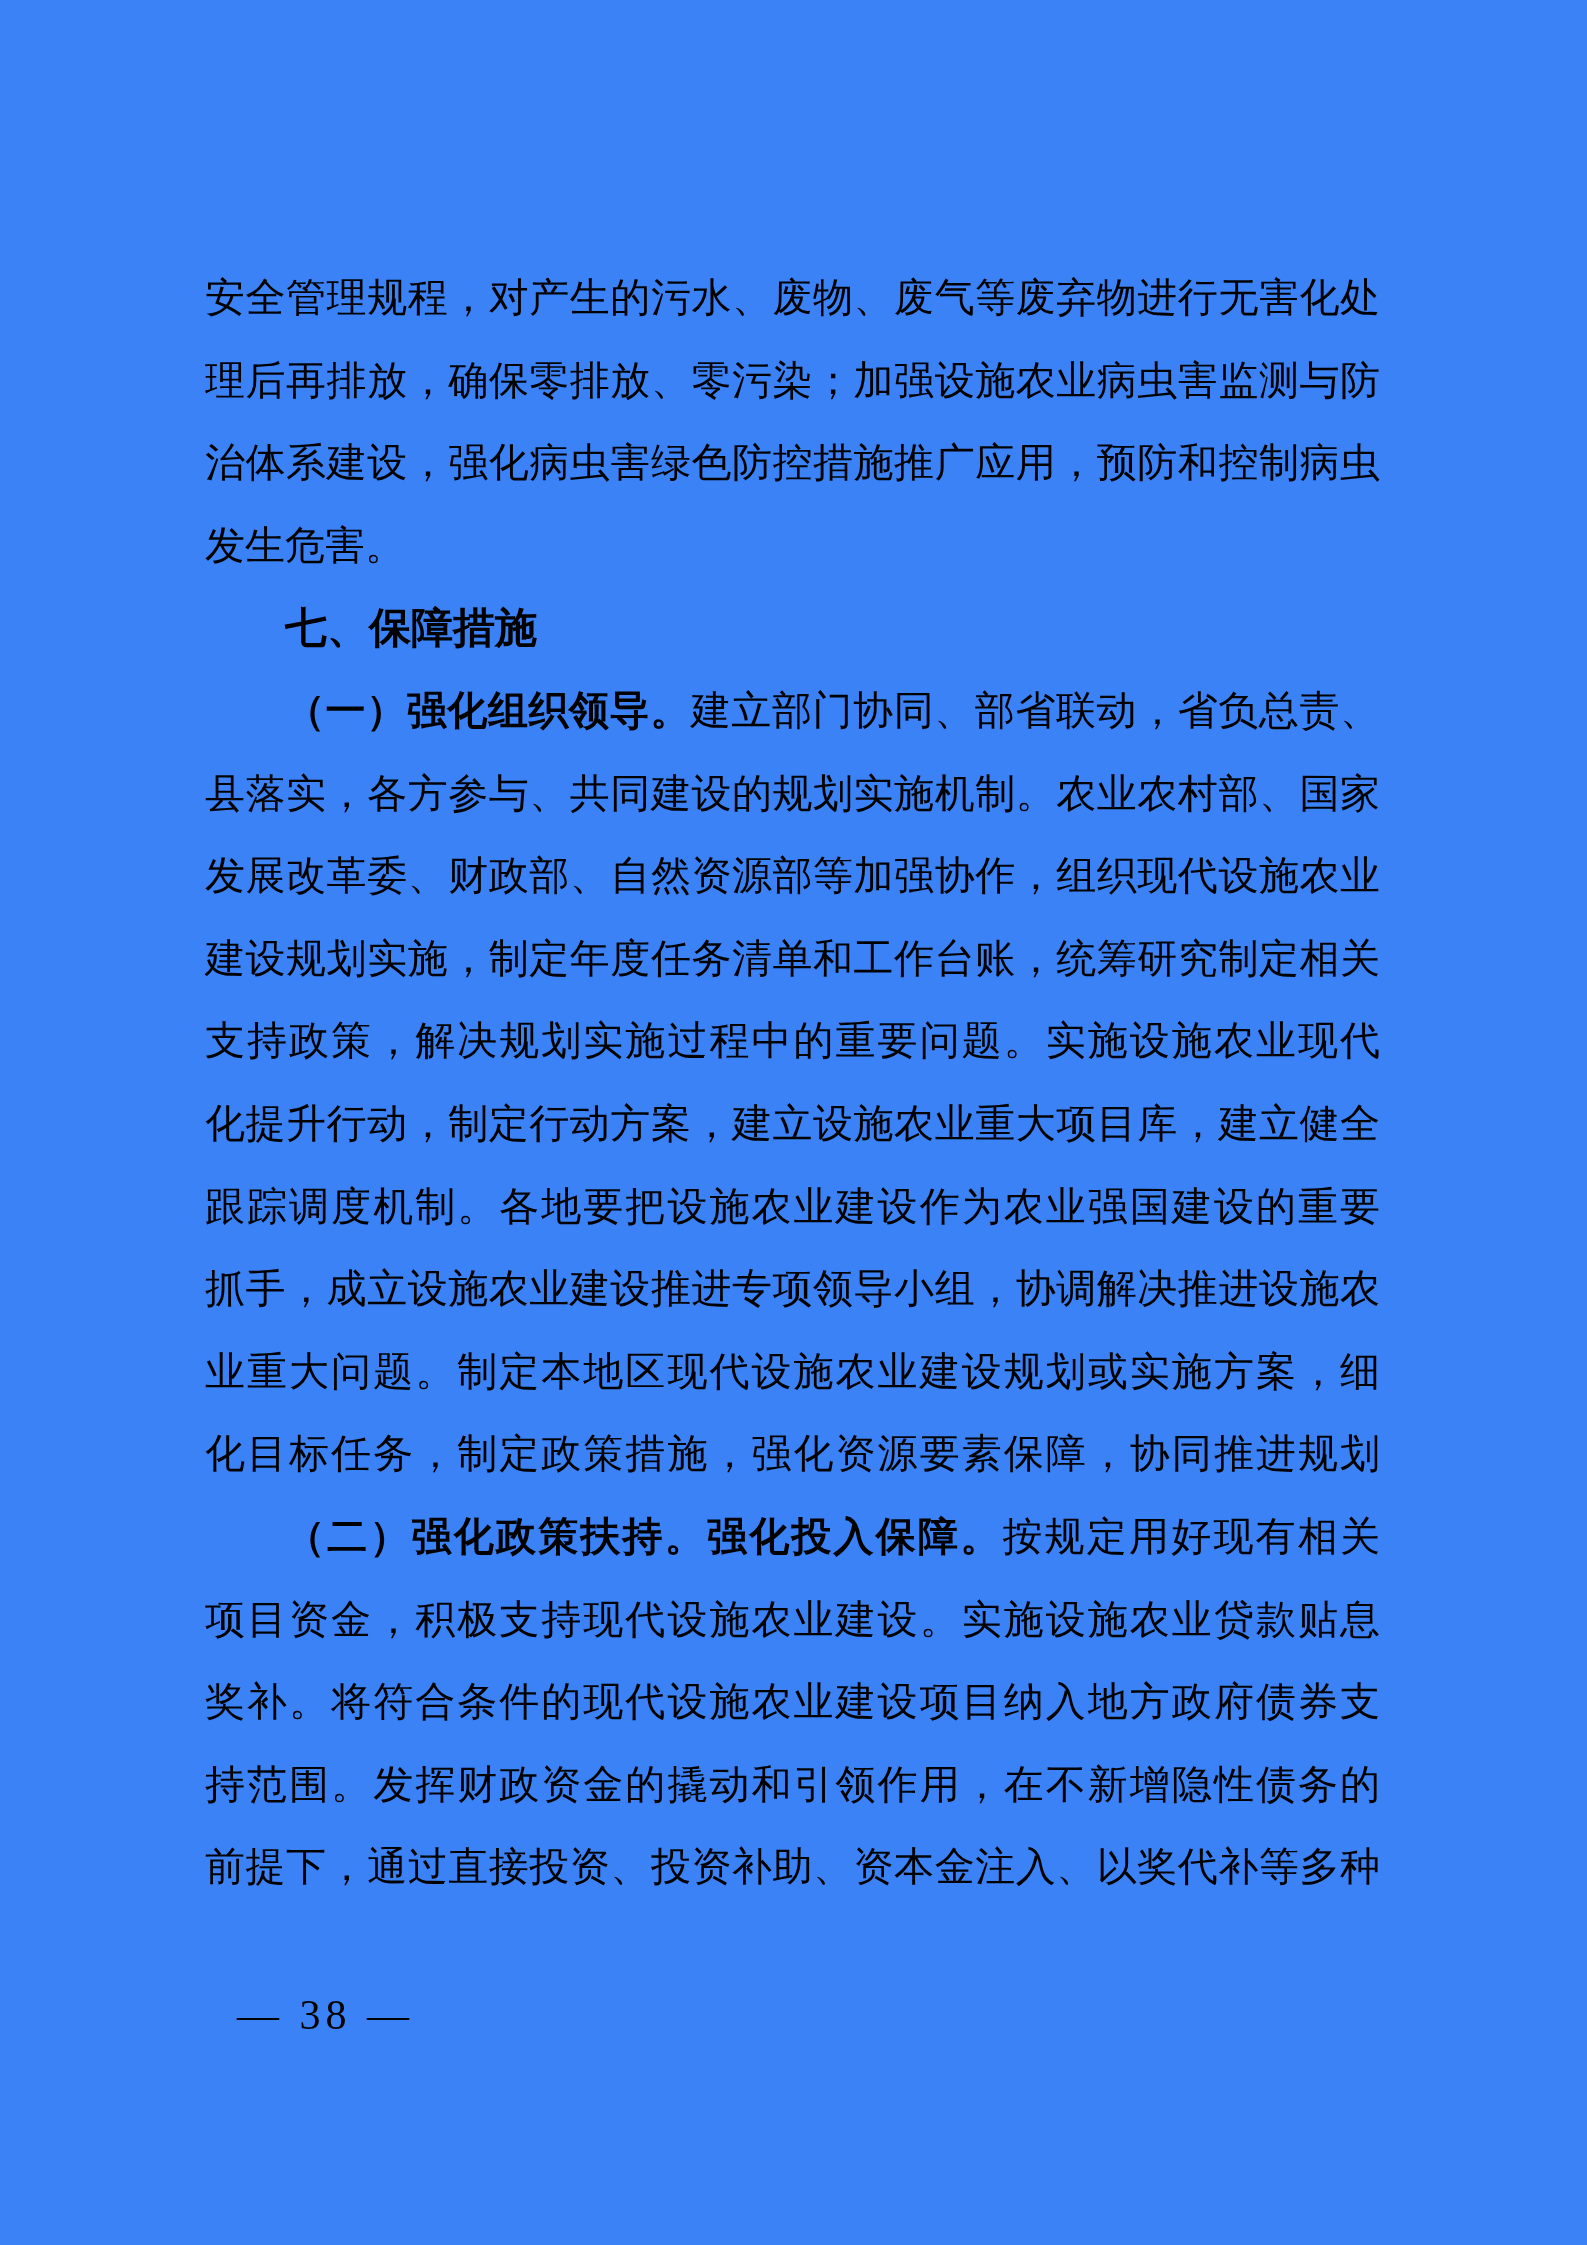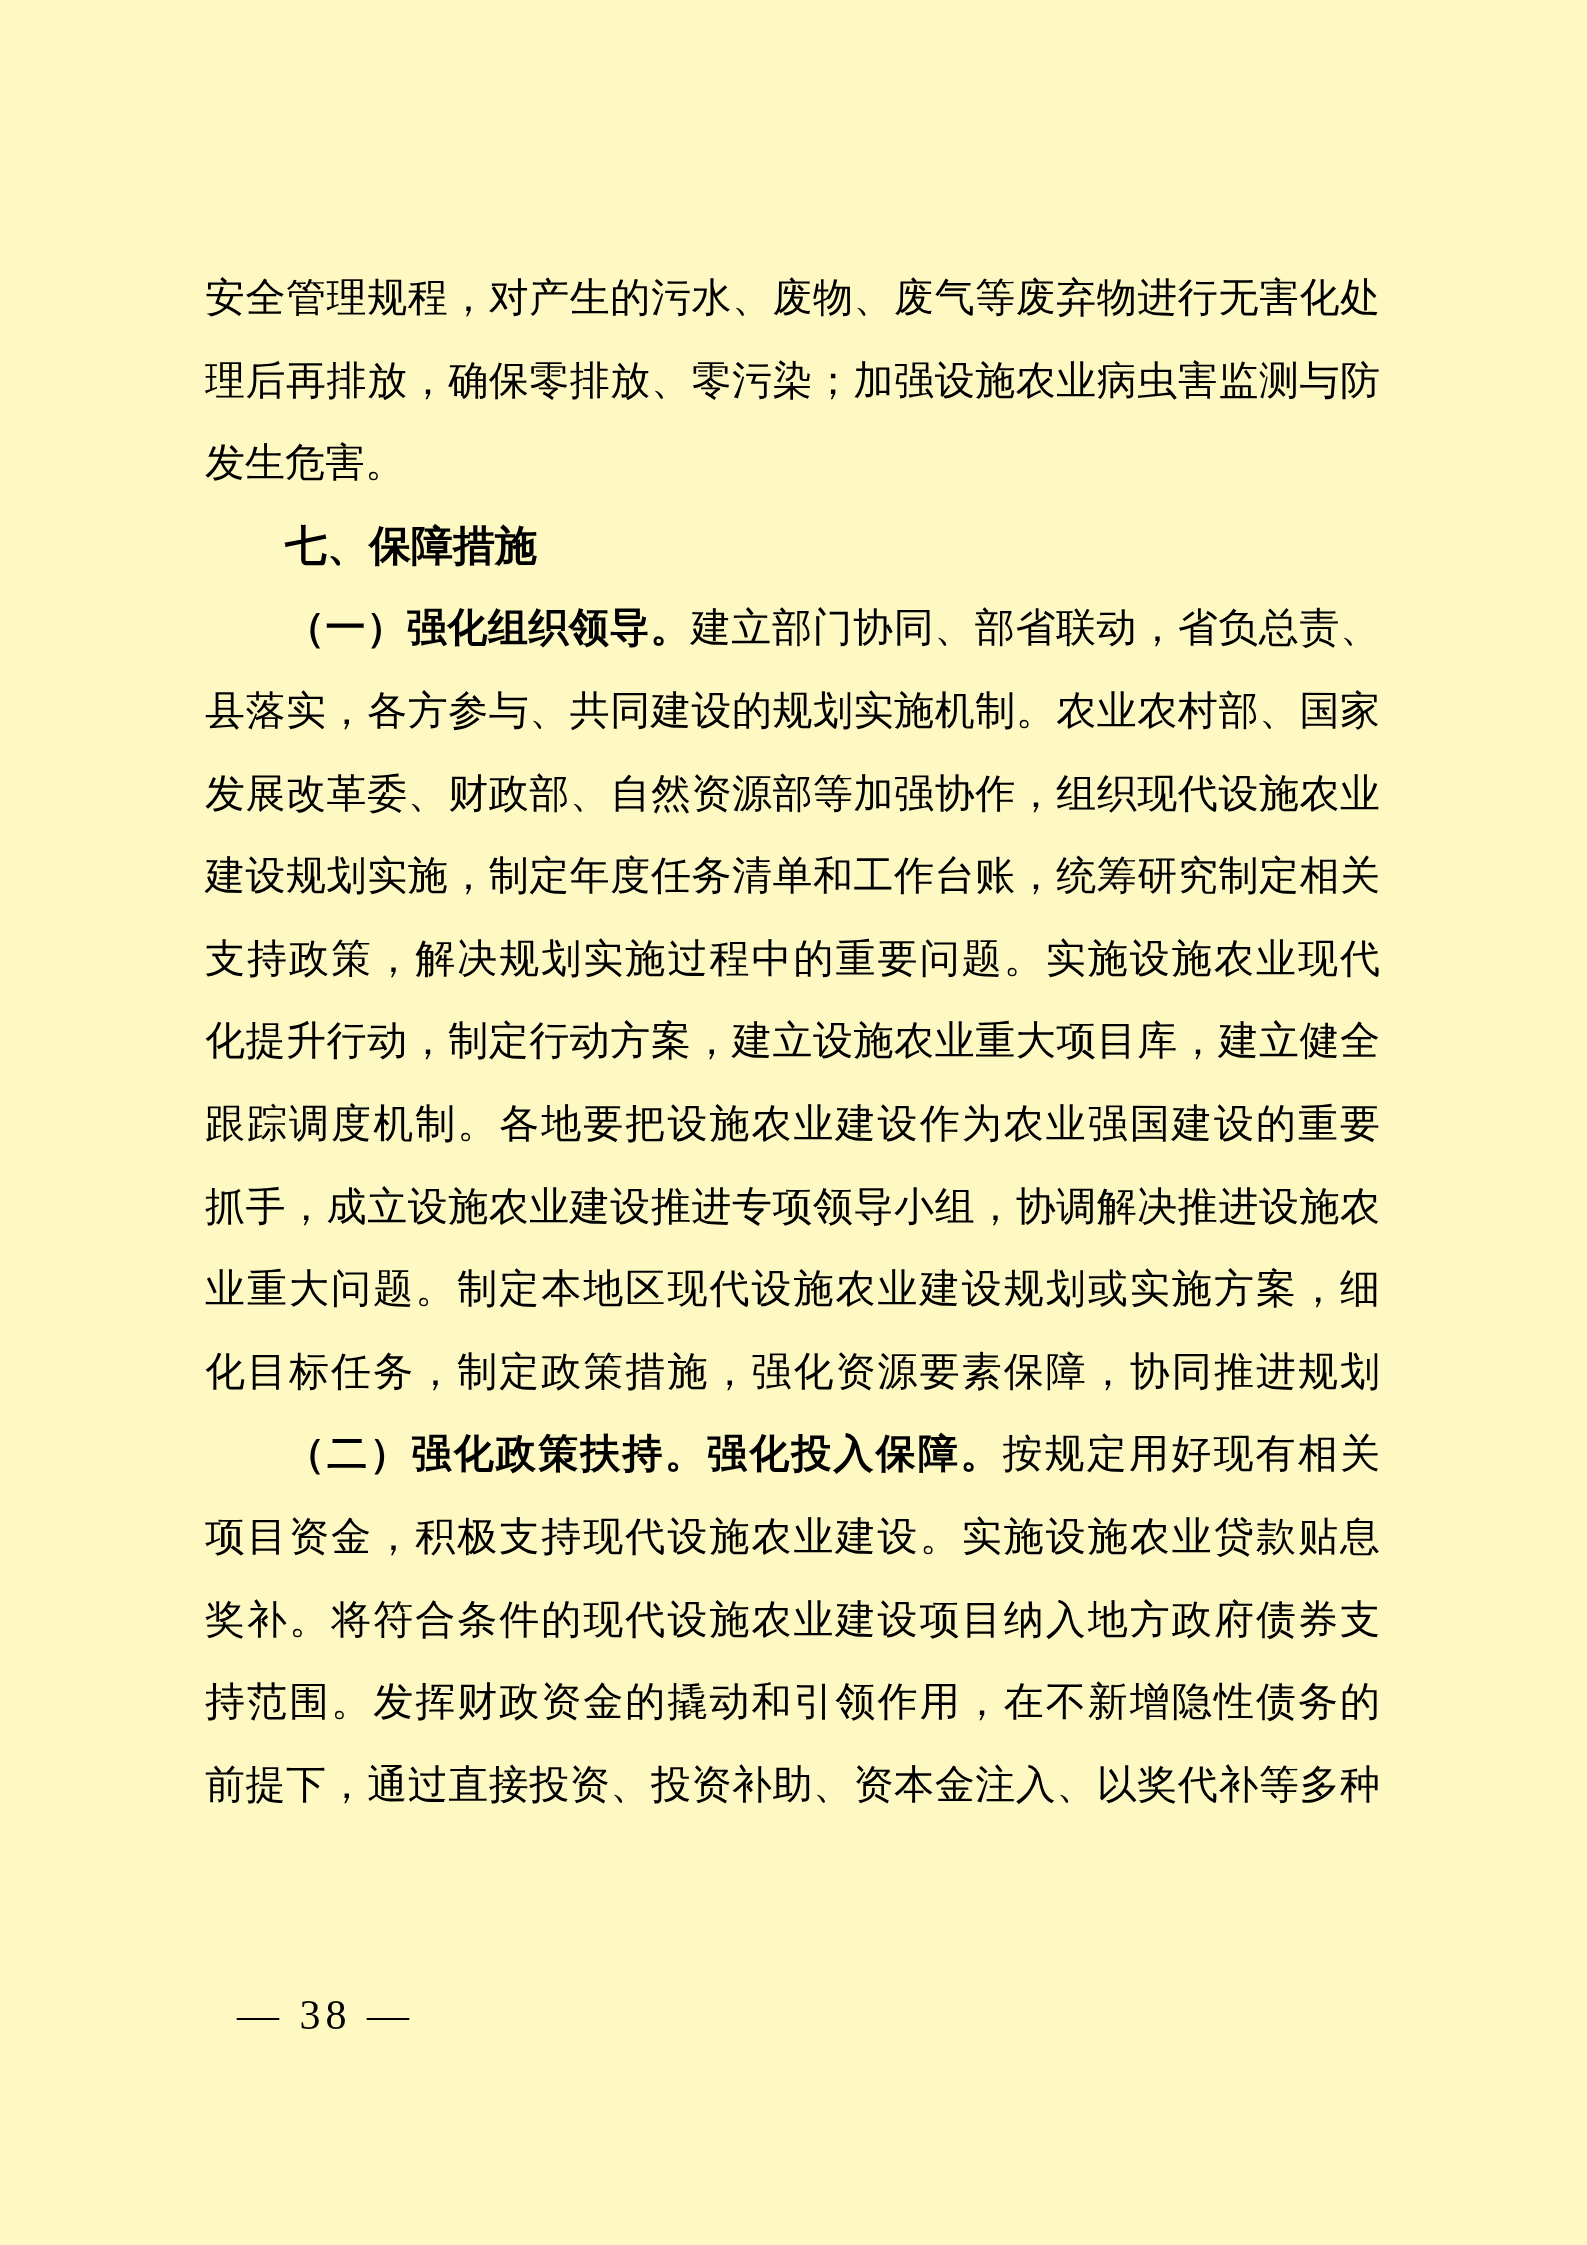--- a/index.html
+++ b/index.html
@@ -4,21 +4,21 @@
 <style>
   html, body {
     margin: 0;
     padding: 0;
     background: #ffffff;
   }
   .page {
     position: relative;
     width: 1587px;
     height: 2245px;
-    background: #fef9c3;
+    background: #3b82f6;
     color: #000000;
     font-family: "Liberation Serif", "DejaVu Serif", serif;
     overflow: hidden;
   }
   .text-block {
     position: absolute;
     left: 205px;
     top: 257px;
     width: 1175px;
   }
@@ -57,20 +57,21 @@
     color: #000000;
   }
 </style>
 </head>
 <body>
 
 <div class="page">
   <div class="text-block">
       <div class="line justify"><span>安全管理规程，对产生的污水、废物、废气等废弃物进行无害化处</span></div>
       <div class="line justify"><span>理后再排放，确保零排放、零污染；加强设施农业病虫害监测与防</span></div>
+      <div class="line justify"><span>治体系建设，强化病虫害绿色防控措施推广应用，预防和控制病虫</span></div>
       <div class="line"><span>发生危害。</span></div>
       <div class="line indent heading"><span class="b">七、保障措施</span></div>
       <div class="line justify indent"><span class="b">（一）强化组织领导。</span><span>建立部门协同、部省联动，省负总责、市</span></div>
       <div class="line justify"><span>县落实，各方参与、共同建设的规划实施机制。农业农村部、国家</span></div>
       <div class="line justify"><span>发展改革委、财政部、自然资源部等加强协作，组织现代设施农业</span></div>
       <div class="line justify"><span>建设规划实施，制定年度任务清单和工作台账，统筹研究制定相关</span></div>
       <div class="line justify"><span>支持政策，解决规划实施过程中的重要问题。实施设施农业现代</span></div>
       <div class="line justify"><span>化提升行动，制定行动方案，建立设施农业重大项目库，建立健全</span></div>
       <div class="line justify"><span>跟踪调度机制。各地要把设施农业建设作为农业强国建设的重要</span></div>
       <div class="line justify"><span>抓手，成立设施农业建设推进专项领导小组，协调解决推进设施农</span></div>

